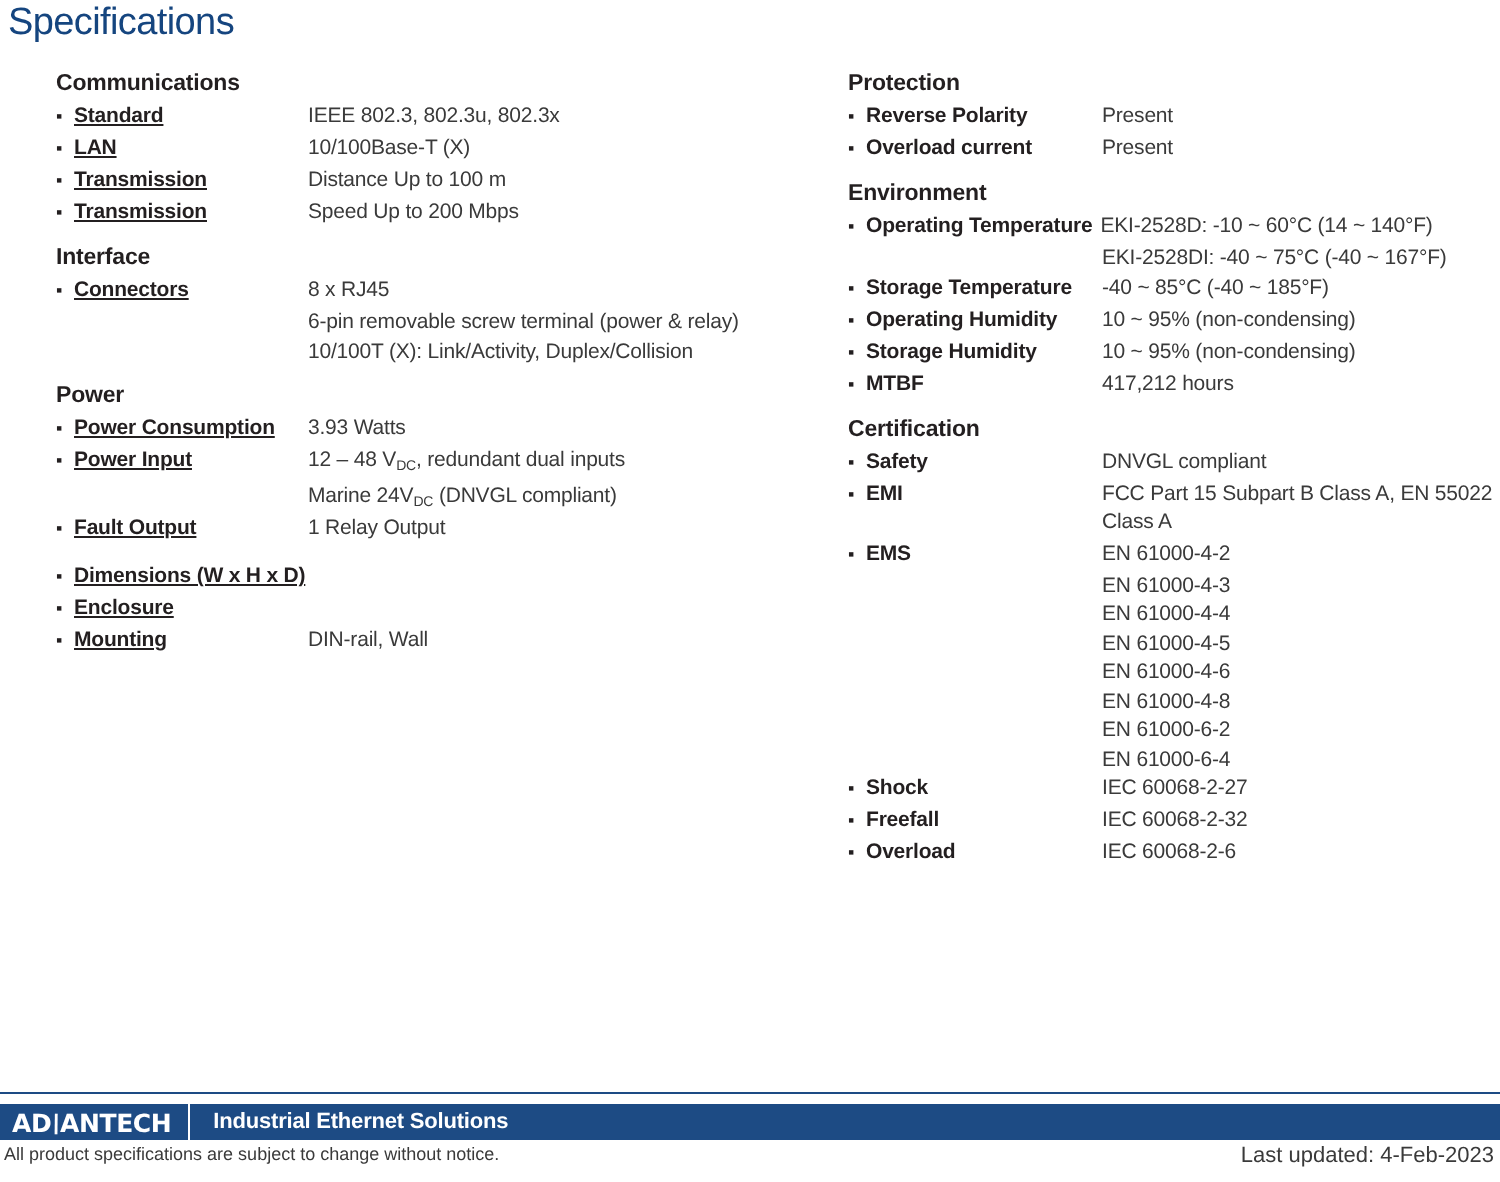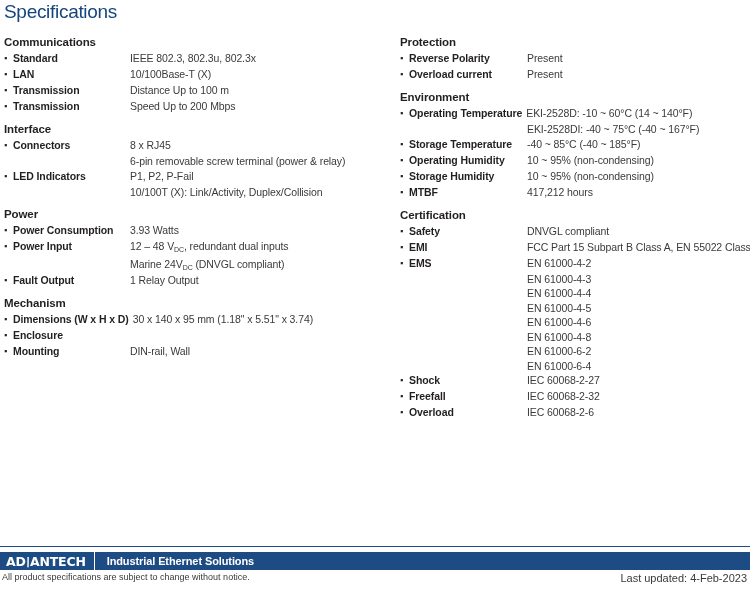--- a/index.html
+++ b/index.html
@@ -34,21 +34,21 @@
     left: 0;
     width: 750px;
   }
   .col {
     position: absolute;
     top: 0;
   }
   .col-left  { left: 4px;   width: 372px; }
   .col-right { left: 400px; width: 364px; }
 
-  .section { margin-bottom: 9px; }
+  .section { margin-bottom: 9px; margin-left: 24px; }
 
   .section-title {
     font-size: 11.5px;
     font-weight: bold;
     color: #231f20;
     margin-bottom: 3px;
     letter-spacing: -0.1px;
   }
 
   .spec-row {
@@ -75,21 +75,21 @@
   }
   .spec-value {
     font-size: 10.5px;
     line-height: 14.5px;
     color: #3a3a3a;
     letter-spacing: -0.1px;
     white-space: pre-line;
   }
 
   
-  .col-left  .spec-label { width: 117px; flex: 0 0 117px; }
+  .col-left  .spec-label { width: 117px; flex: 0 0 117px; text-decoration: underline; }
   .col-right .spec-label { width: 118px; flex: 0 0 118px; }
 
   
   .spec-row.wide .spec-label { width: auto; flex: 0 0 auto; padding-right: 4px; }
 
   
   .cont-row { display: flex; }
   .col-left  .cont-row .pad { width: 126px; flex: 0 0 126px; }
   .col-right .cont-row .pad { width: 127px; flex: 0 0 127px; }
 
@@ -193,25 +193,20 @@
         <div class="section-title">Interface</div>
         <div class="spec-row">
           <span class="bullet"></span>
           <span class="spec-label">Connectors</span>
           <span class="spec-value">8 x RJ45</span>
         </div>
         <div class="cont-row">
           <span class="pad"></span>
           <span class="spec-value">6-pin removable screw terminal (power &amp; relay)</span>
         </div>
-        <div class="spec-row">
-          <span class="bullet"></span>
-          <span class="spec-label">LED Indicators</span>
-          <span class="spec-value">P1, P2, P-Fail</span>
-        </div>
         <div class="cont-row">
           <span class="pad"></span>
           <span class="spec-value">10/100T (X): Link/Activity, Duplex/Collision</span>
         </div>
       </div>
       <div class="section">
         <div class="section-title">Power</div>
         <div class="spec-row">
           <span class="bullet"></span>
           <span class="spec-label">Power Consumption</span>
@@ -226,25 +221,23 @@
           <span class="pad"></span>
           <span class="spec-value">Marine 24V<sub>DC</sub> (DNVGL compliant)</span>
         </div>
         <div class="spec-row">
           <span class="bullet"></span>
           <span class="spec-label">Fault Output</span>
           <span class="spec-value">1 Relay Output</span>
         </div>
       </div>
       <div class="section">
-        <div class="section-title">Mechanism</div>
         <div class="spec-row wide">
           <span class="bullet"></span>
           <span class="spec-label">Dimensions (W x H x D)</span>
-          <span class="spec-value">30 x 140 x 95 mm (1.18" x 5.51" x 3.74)</span>
         </div>
         <div class="spec-row">
           <span class="bullet"></span>
           <span class="spec-label">Enclosure</span>
         </div>
         <div class="spec-row">
           <span class="bullet"></span>
           <span class="spec-label">Mounting</span>
           <span class="spec-value">DIN-rail, Wall</span>
         </div>

